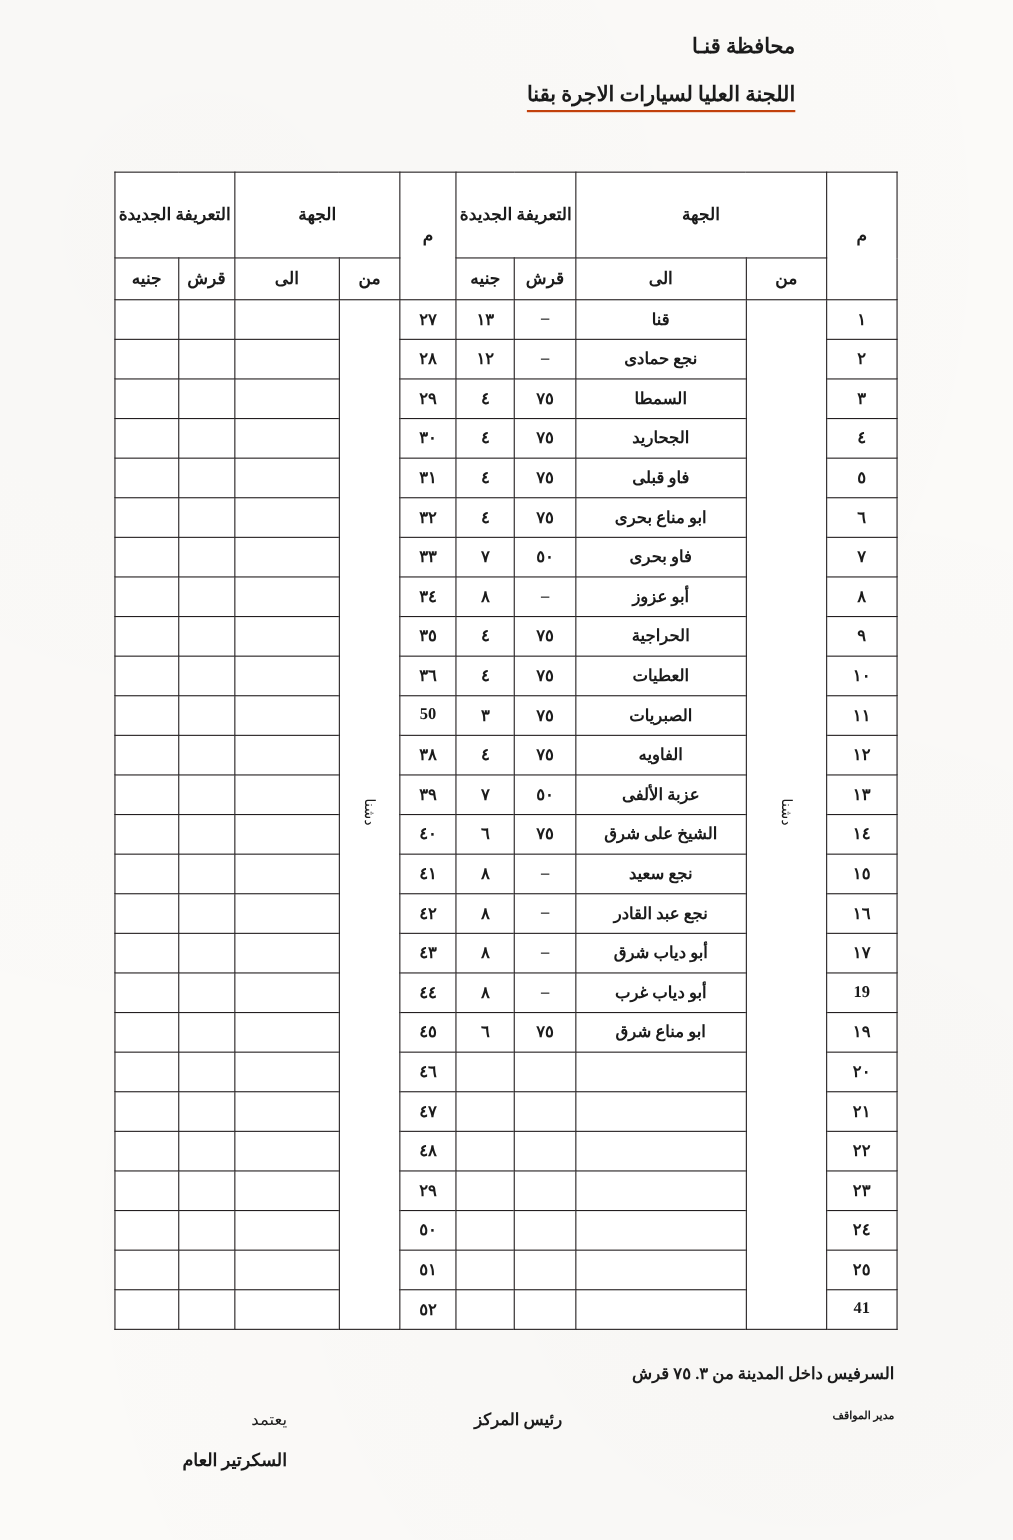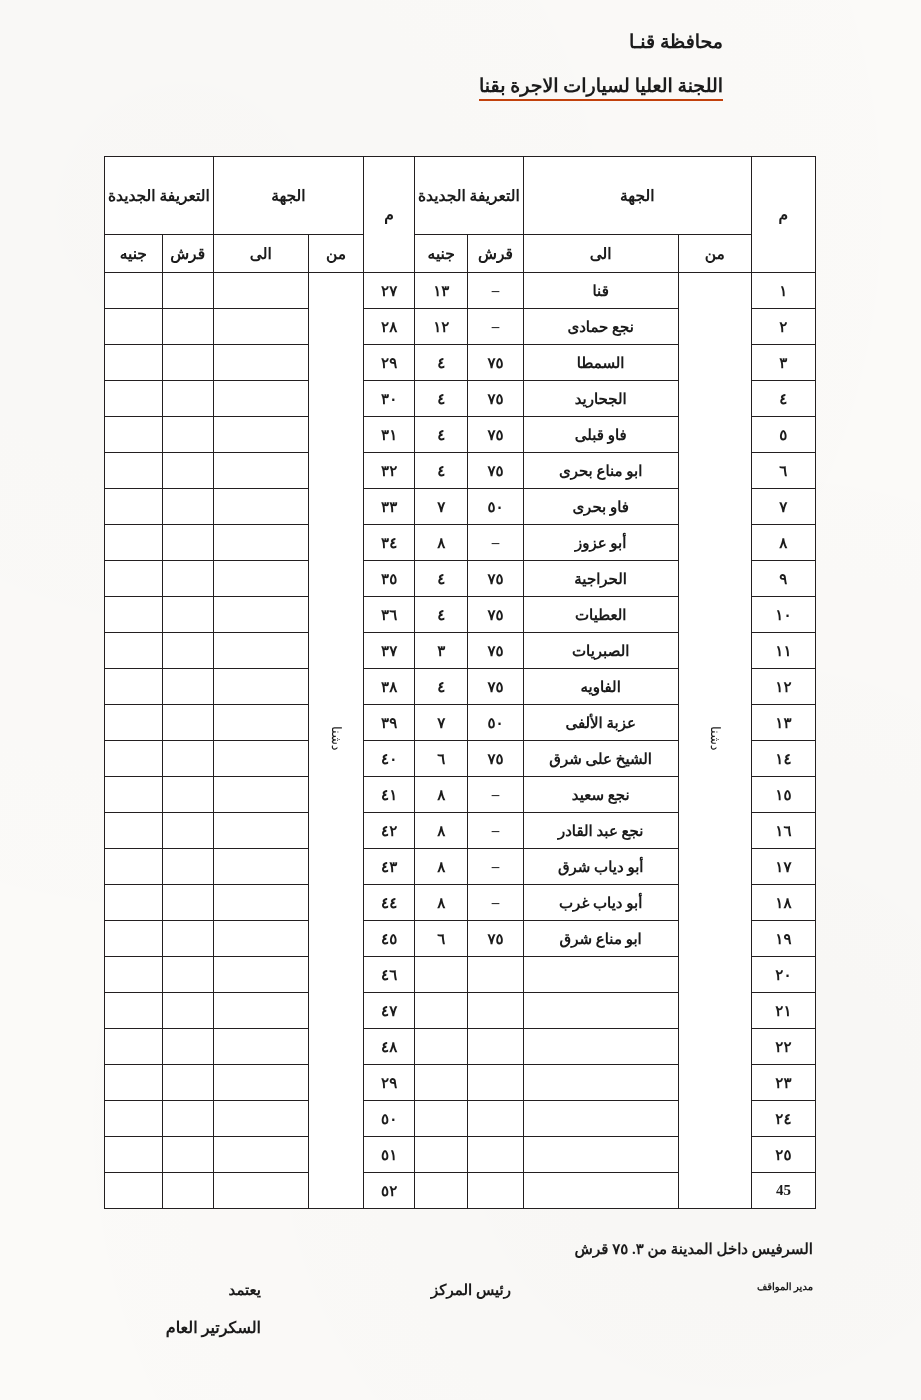--- a/index.html
+++ b/index.html
@@ -99,21 +99,21 @@
   col.c-gnh2 { width: 52px; }
 
   .note {
     position: absolute;
     font-weight: bold;
     font-size: 15px;
   }
   #note-service { top: 1240px; right: 108px; margin-left: 37px; }
   #sig-mawaqif  { top: 1281px; right: 108px; font-size: 10px; font-weight: bold; }
   #sig-markaz   { top: 1281px; right: 410px; font-size: 15px; font-weight: bold; }
-  #sig-approve  { top: 1281px; right: 660px; font-size: 15px; font-weight: bold; }
+  #sig-approve  { top: 1281px; right: 660px; font-size: 15px; font-weight: normal; }
   #sig-secretary{ top: 1318px; right: 660px; font-size: 16px; font-weight: bold; }
 
   
   .watermark {
     position: absolute;
     top: 650px;
     right: 330px;
     width: 260px;
     height: 90px;
     opacity: 0.28;
@@ -300,21 +300,21 @@
         <td class="num">٣٦</td>
         <td class="place"></td>
         <td></td>
         <td></td>
       </tr>
       <tr>
         <td class="num">١١</td>
         <td class="place">الصبريات</td>
         <td class="num">٧٥</td>
         <td class="num">٣</td>
-        <td class="num">٣٧</td>
+        <td class="num">50</td>
         <td class="place"></td>
         <td></td>
         <td></td>
       </tr>
       <tr>
         <td class="num">١٢</td>
         <td class="place">الفاويه</td>
         <td class="num">٧٥</td>
         <td class="num">٤</td>
         <td class="num">٣٨</td>
@@ -366,21 +366,21 @@
         <td class="num">١٧</td>
         <td class="place">أبو دياب شرق</td>
         <td class="cell-dash">–</td>
         <td class="num">٨</td>
         <td class="num">٤٣</td>
         <td class="place"></td>
         <td></td>
         <td></td>
       </tr>
       <tr>
-        <td class="num">١٨</td>
+        <td class="num">19</td>
         <td class="place">أبو دياب غرب</td>
         <td class="cell-dash">–</td>
         <td class="num">٨</td>
         <td class="num">٤٤</td>
         <td class="place"></td>
         <td></td>
         <td></td>
       </tr>
       <tr>
         <td class="num">١٩</td>
@@ -446,21 +446,21 @@
         <td class="num">٢٥</td>
         <td class="place"></td>
         <td></td>
         <td></td>
         <td class="num">٥١</td>
         <td class="place"></td>
         <td></td>
         <td></td>
       </tr>
       <tr>
-        <td class="num">45</td>
+        <td class="num">41</td>
         <td class="place"></td>
         <td></td>
         <td></td>
         <td class="num">٥٢</td>
         <td class="place"></td>
         <td></td>
         <td></td>
       </tr>
     </tbody>
   </table>

